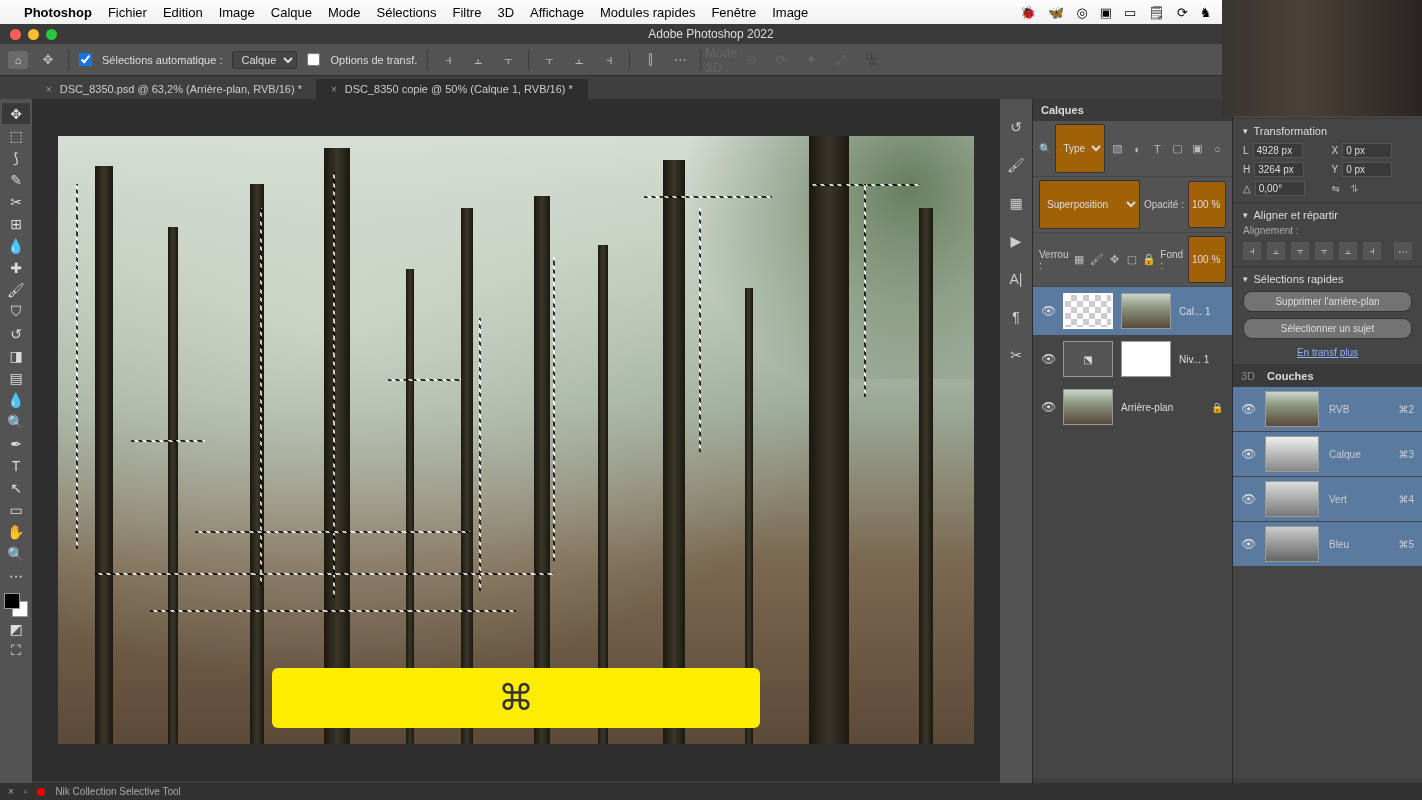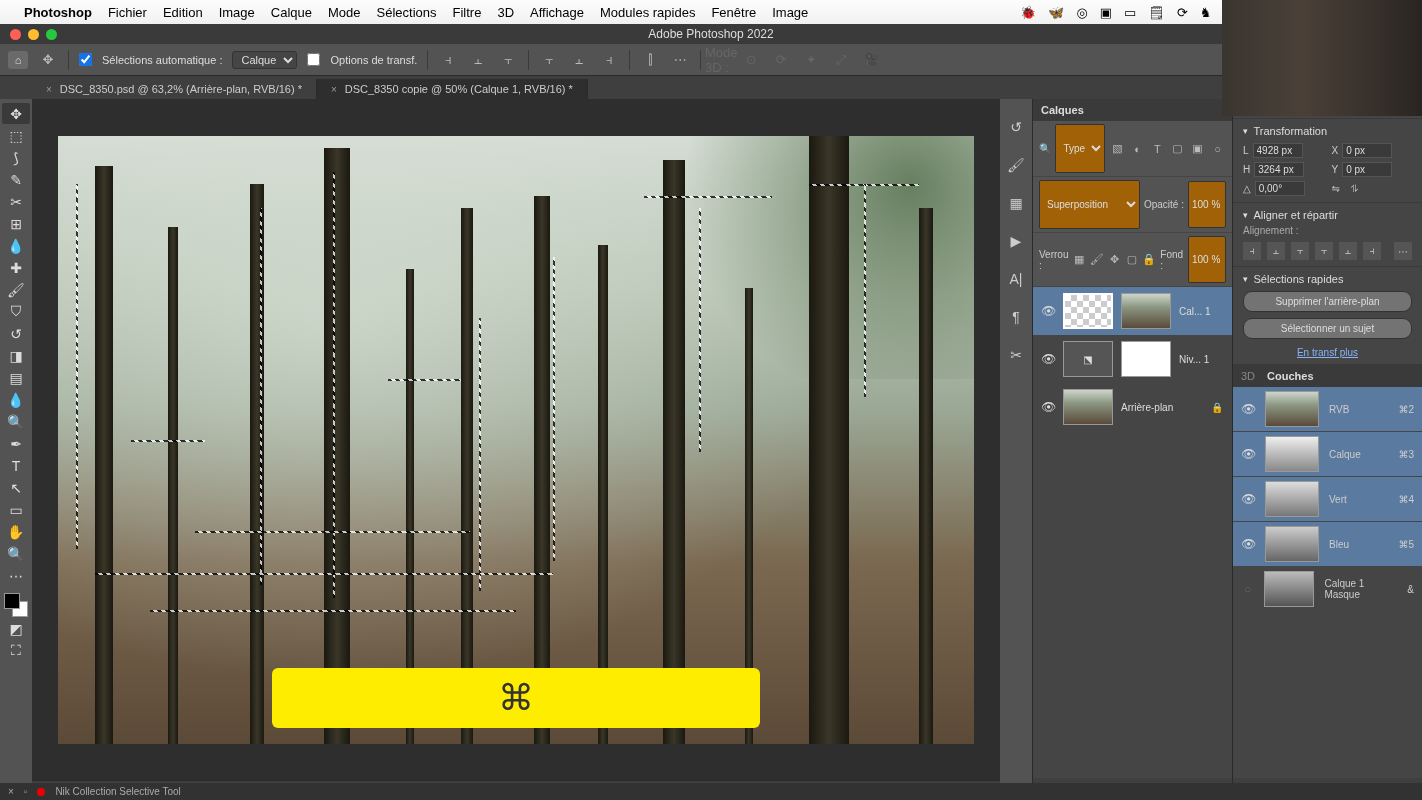--- a/index.html
+++ b/index.html
@@ -432,26 +432,20 @@
         <div class="thumb" style="background:linear-gradient(#ddd,#777)"></div>
         <span>Vert</span>
         <span class="short">⌘4</span>
       </div>
       <div class="channel">
         <span class="eye">👁</span>
         <div class="thumb" style="background:linear-gradient(#ccc,#666)"></div>
         <span>Bleu</span>
         <span class="short">⌘5</span>
       </div>
-      <div class="channel" style="background:#454545">
-        <span class="eye" style="color:#666">○</span>
-        <div class="thumb" style="background:linear-gradient(#bbb,#555)"></div>
-        <span>Calque 1 Masque</span>
-        <span class="short">&amp;</span>
-      </div>
       <div style="flex:1;background:#454545"></div>
       <div class="panel-foot">
         <span>◌</span>
         <span>◩</span>
         <span>⊞</span>
         <span>🗑</span>
       </div>
     </div>
   </div>
 </div>

